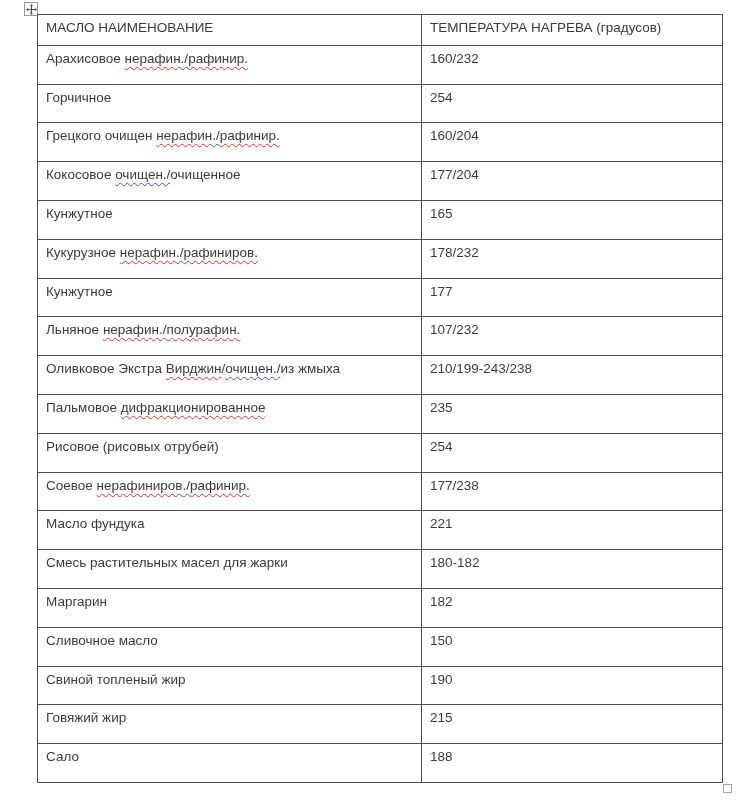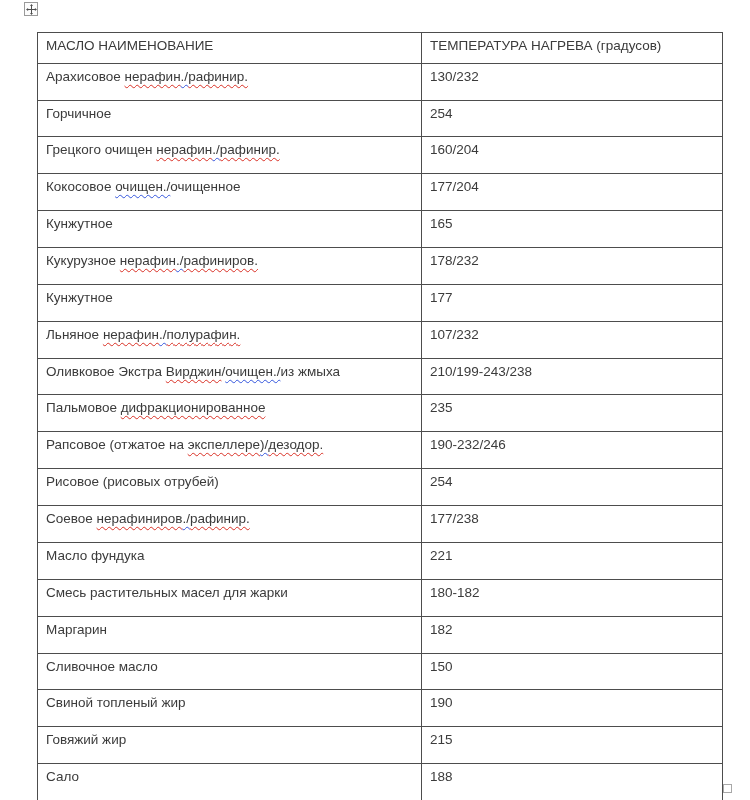--- a/index.html
+++ b/index.html
@@ -15,21 +15,21 @@
     font-family:"Liberation Sans", sans-serif;color:var(--text-color);
     overflow:hidden;
   }
   .move-handle{
     position:absolute;left:24px;top:2px;width:14px;height:14px;
     border:1px solid #9a9a9a;background:#fcfcfc;
     display:flex;align-items:center;justify-content:center;
     cursor:move;
   }
   .oils-table{
-    position:absolute;left:37px;top:32px;width:685px;height:769px;
+    position:absolute;left:37px;top:14px;width:685px;height:769px;
     border-collapse:collapse;table-layout:fixed;
   }
   .oils-table col.c1{width:384px;}
   .oils-table col.c2{width:301px;}
   .oils-table th,.oils-table td{
     border:1.5px solid var(--border-color);
     vertical-align:top;text-align:left;
     padding:4px 8px 0 8px;
     font-size:13.5px;font-weight:400;line-height:17px;
     height:30.76px;
@@ -69,21 +69,21 @@
     </colgroup>
   <thead>
     <tr>
       <th>МАСЛО НАИМЕНОВАНИЕ</th>
       <th>ТЕМПЕРАТУРА НАГРЕВА (градусов)</th>
     </tr>
   </thead>
   <tbody id="table-body">
       <tr>
         <td><span>Арахисовое </span><span class="sq-red">нерафин</span><span class="sq-blue">./</span><span class="sq-red">рафинир.</span></td>
-        <td>130/232</td>
+        <td>160/232</td>
       </tr>
       <tr>
         <td><span>Горчичное</span></td>
         <td>254</td>
       </tr>
       <tr>
         <td><span>Грецкого очищен </span><span class="sq-red">нерафин</span><span class="sq-blue">./</span><span class="sq-red">рафинир.</span></td>
         <td>160/204</td>
       </tr>
       <tr>
@@ -106,24 +106,20 @@
         <td><span>Льняное </span><span class="sq-red">нерафин</span><span class="sq-blue">./</span><span class="sq-red">полурафин.</span></td>
         <td>107/232</td>
       </tr>
       <tr>
         <td><span>Оливковое Экстра </span><span class="sq-red">Вирджин</span><span>/</span><span class="sq-blue">очищен./</span><span>из жмыха</span></td>
         <td>210/199-243/238</td>
       </tr>
       <tr>
         <td><span>Пальмовое </span><span class="sq-red">дифракционированное</span></td>
         <td>235</td>
-      </tr>
-      <tr>
-        <td><span>Рапсовое (отжатое на </span><span class="sq-red">экспеллере</span><span class="sq-blue">)/</span><span class="sq-red">дезодор.</span></td>
-        <td>190-232/246</td>
       </tr>
       <tr>
         <td><span>Рисовое (рисовых отрубей)</span></td>
         <td>254</td>
       </tr>
       <tr>
         <td><span>Соевое </span><span class="sq-red">нерафиниров</span><span class="sq-blue">./</span><span class="sq-red">рафинир.</span></td>
         <td>177/238</td>
       </tr>
       <tr>

